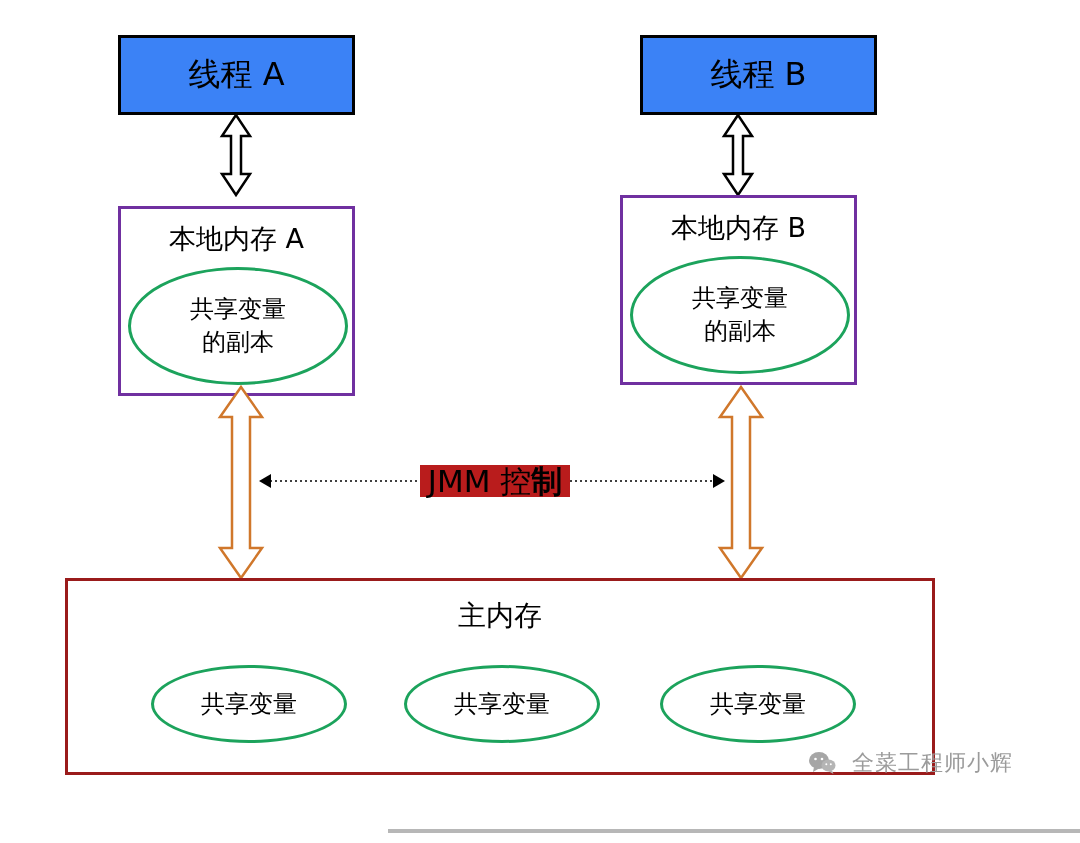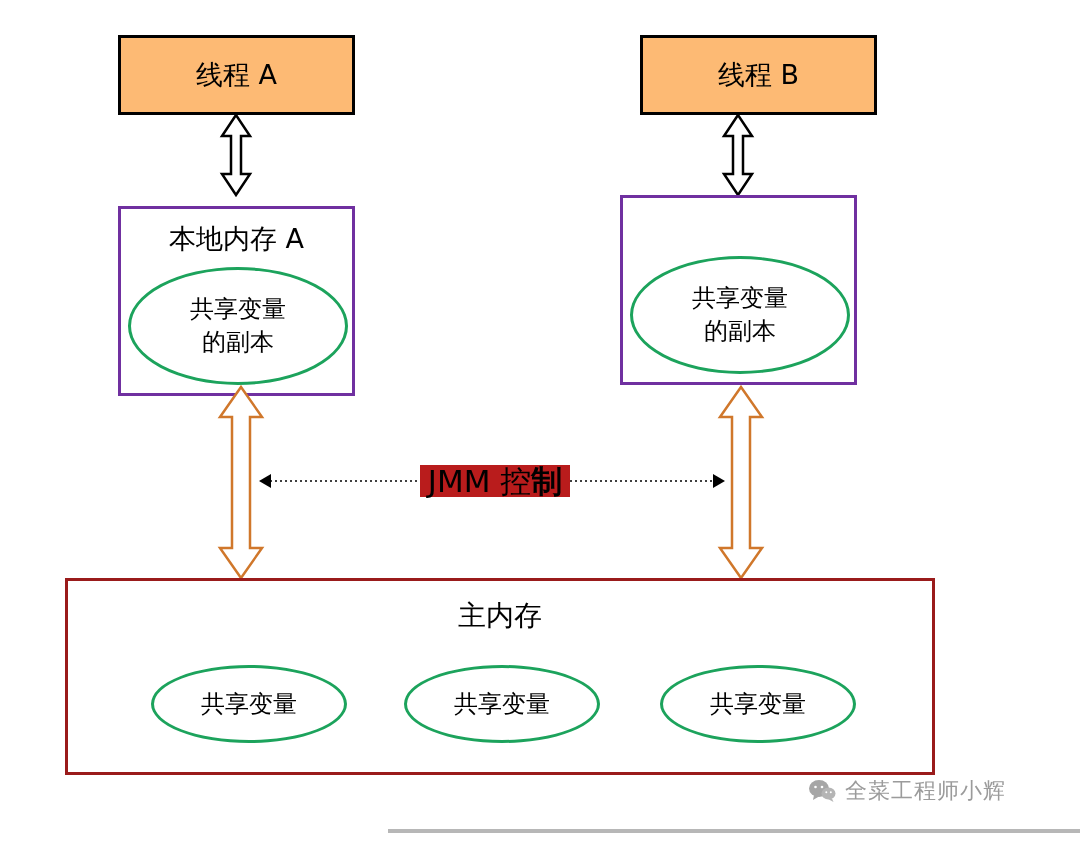--- a/index.html
+++ b/index.html
@@ -19,23 +19,23 @@
 
   
   .thread-box {
     width: 237px;
     height: 80px;
     border: 3px solid #000000;
     box-sizing: border-box;
     display: flex;
     align-items: center;
     justify-content: center;
-    font-size: 27px;
-    color: #000000;
-    background: #fdba74;
+    font-size: 32px;
+    color: #000000;
+    background: #3b82f6;
   }
 
   
   .local-box {
     width: 237px;
     height: 190px;
     border: 3px solid #7030A0;
     box-sizing: border-box;
     background: #ffffff;
   }
@@ -110,24 +110,24 @@
     text-align: center;
     background: #b91c1c;
     font-size: 31px;
     color: #000000;
   }
   .jmm-label .bold { font-weight: bold; }
 
   
   .watermark {
     left: 808px;
-    top: 776px;
-    display: flex;
-    align-items: center;
-    gap: 9px;
+    top: 748px;
+    display: flex;
+    align-items: center;
+    gap: 16px;
     color: #9b9b9b;
   }
   .watermark-text {
     font-size: 22px;
     letter-spacing: 1px;
     color: #9b9b9b;
   }
   .bottom-line {
     left: 388px;
     top: 829px;
@@ -159,20 +159,21 @@
 
   <div class="abs local-box" style="left:118px; top:206px;">
     <div class="local-title">本地内存 A</div>
     <div class="local-ellipse">
       <div>共享变量</div>
       <div>的副本</div>
     </div>
   </div>
 
   <div class="abs local-box" style="left:620px; top:195px;">
+    <div class="local-title">本地内存 B</div>
     <div class="local-ellipse">
       <div>共享变量</div>
       <div>的副本</div>
     </div>
   </div>
 
   <svg class="abs" style="left:213px; top:385px;" width="56" height="195" viewBox="0 0 56 195">
     <polygon points="28,2 7,32 19,32 19,163 7,163 28,193 49,163 37,163 37,32 49,32" fill="#ffffff" stroke="#D0772B" stroke-width="2.5" stroke-linejoin="miter"></polygon>
   </svg>
 

